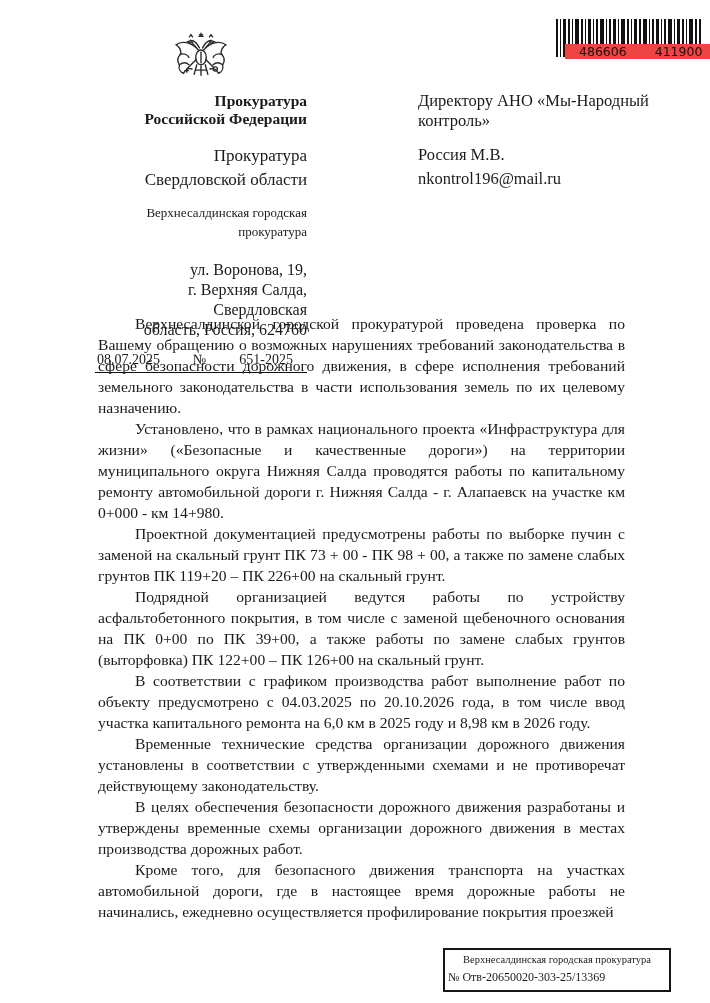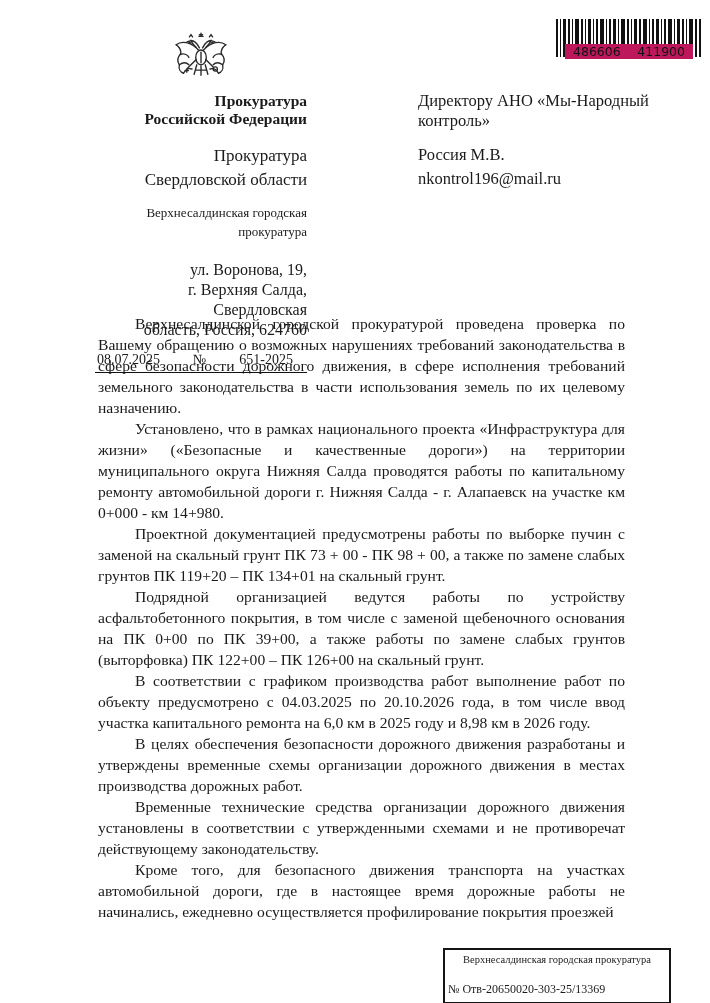--- a/index.html
+++ b/index.html
@@ -27,41 +27,41 @@
   }
 
   
   .barcode-wrap { position:absolute; left:556px; top:19px; width:146px; }
   .bars svg { display:block; width:146px; height:38px; }
   .barcode-digits {
     display:flex; justify-content:space-between;
     padding:0 9px; margin-top:-13px;
     font-family:"DejaVu Sans", sans-serif; font-size:12.5px; color:#111;
   }
-  .barcode-digits span { background:#be185d; padding:0 8px; }
+  .barcode-digits span { background:#ef4444; padding:0 14px; }
 
   
   .recipient { position:absolute; left:418px; top:91px; width:240px; font-size:16.5px; line-height:1.22; }
   .recipient .name  { margin-top:14px; }
   .recipient .email { margin-top:4px; }
 
   
   .body-text {
     position:absolute; left:98px; top:313px; width:527px;
     font-size:15.6px; line-height:21px; text-align:justify;
   }
   .body-text p { margin:0; text-indent:37px; }
 
   
   .stamp {
     position:absolute; left:443px; top:948px; width:218px;
     border:2px solid #151515; padding:4px 3px 5px 3px; background:#fff;
   }
   .stamp .org { text-align:center; font-size:10.5px; line-height:1.2; }
-  .stamp .num { font-size:12px; margin-top:15px; text-align:left;font-family:Liberation Serif, serif; }
+  .stamp .num { font-size:12px; margin-top:3px; text-align:left;font-family:Liberation Serif, serif; }
 </style>
 </head>
 <body>
 
 <div class="left-col">
   <svg class="emblem" viewBox="0 0 110 110" aria-hidden="true">
     <g fill="none" stroke="#2a2a2a" stroke-width="2.6" stroke-linecap="round">
 
       <path d="M50 38 C36 22 18 20 8 28"></path>
       <path d="M8 28 C16 34 18 40 16 46 C24 44 30 48 32 52"></path>
@@ -158,24 +158,24 @@
 
 <div class="recipient">
   <div class="title">Директору АНО «Мы-Народный контроль»</div>
   <div class="name">Россия М.В.</div>
   <div class="email">nkontrol196@mail.ru</div>
 </div>
 
 <div class="body-text">
   <p>Верхнесалдинской городской прокуратурой проведена проверка по Вашему обращению о возможных нарушениях требований законодательства в сфере безопасности дорожного движения, в сфере исполнения требований земельного законодательства в части использования земель по их целевому назначению.</p>
   <p>Установлено, что в рамках национального проекта «Инфраструктура для жизни» («Безопасные и качественные дороги») на территории муниципального округа Нижняя Салда проводятся работы по капитальному ремонту автомобильной дороги г. Нижняя Салда - г. Алапаевск на участке км 0+000 - км 14+980.</p>
-  <p>Проектной документацией предусмотрены работы по выборке пучин с заменой на скальный грунт ПК 73 + 00 - ПК 98 + 00, а также по замене слабых грунтов ПК 119+20 – ПК 134+01 на скальный грунт.</p>
+  <p>Проектной документацией предусмотрены работы по выборке пучин с заменой на скальный грунт ПК 73 + 00 - ПК 98 + 00, а также по замене слабых грунтов ПК 119+20 – ПК 226+00 на скальный грунт.</p>
   <p>Подрядной организацией ведутся работы по устройству асфальтобетонного покрытия, в том числе с заменой щебеночного основания на ПК 0+00 по ПК 39+00, а также работы по замене слабых грунтов (выторфовка) ПК 122+00 – ПК 126+00 на скальный грунт.</p>
   <p>В соответствии с графиком производства работ выполнение работ по объекту предусмотрено с 04.03.2025 по 20.10.2026 года, в том числе ввод участка капитального ремонта на 6,0 км в 2025 году и 8,98 км в 2026 году.</p>
+  <p>Временные технические средства организации дорожного движения установлены в соответствии с утвержденными схемами и не противоречат действующему законодательству.</p>
   <p>В целях обеспечения безопасности дорожного движения разработаны и утверждены временные схемы организации дорожного движения в местах производства дорожных работ.</p>
-  <p>Временные технические средства организации дорожного движения установлены в соответствии с утвержденными схемами и не противоречат действующему законодательству.</p>
   <p>Кроме того, для безопасного движения транспорта на участках автомобильной дороги, где в настоящее время дорожные работы не начинались, ежедневно осуществляется профилирование покрытия проезжей</p>
 </div>
 
 <div class="stamp">
   <div class="org">Верхнесалдинская городская прокуратура</div>
   <div class="num">№ Отв-20650020-303-25/13369</div>
 </div>
 
 </body></html>

